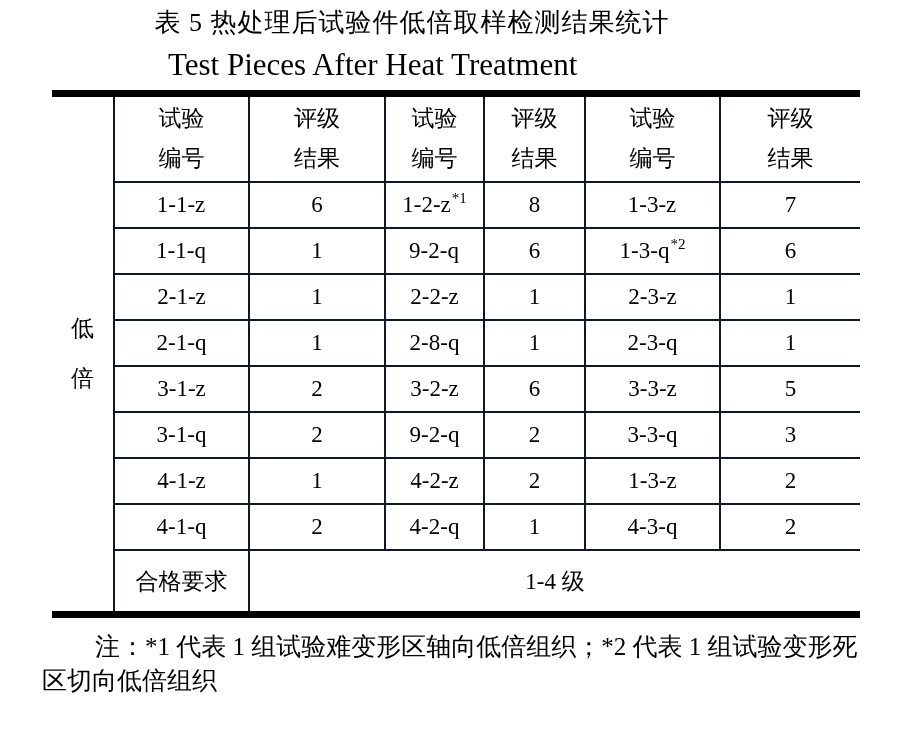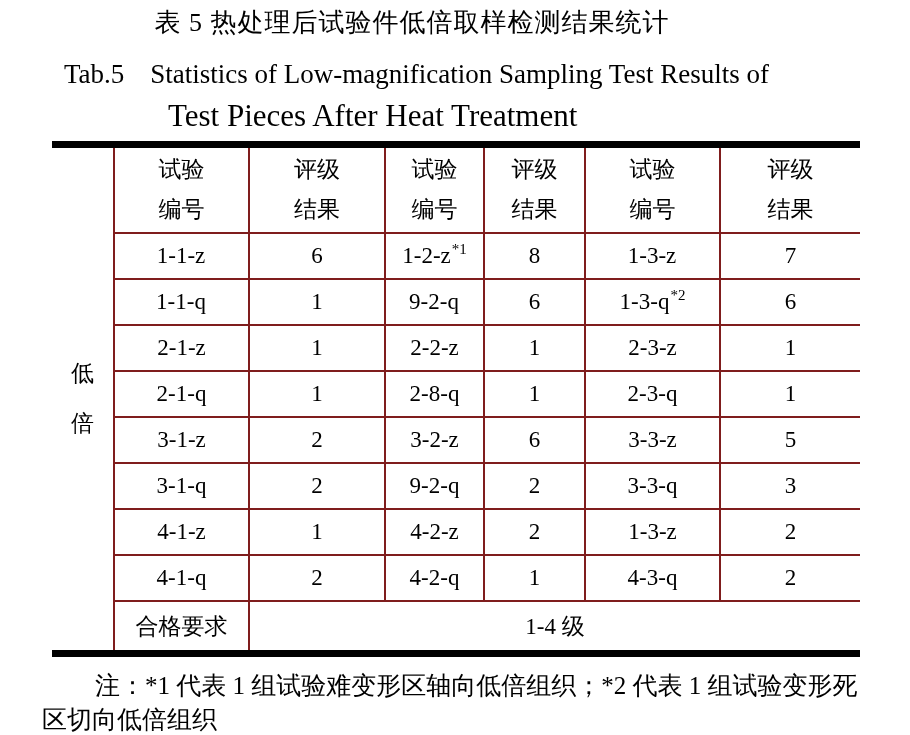--- a/index.html
+++ b/index.html
@@ -48,21 +48,21 @@
     border-top: 7px solid #000;
     border-bottom: 7px solid #000;
     box-sizing: content-box;
   }
   table.results {
     border-collapse: collapse;
     table-layout: fixed;
     width: 808px;
   }
   table.results td, table.results th {
-    border: 2px solid #7f1d1d;
+    border: 2px solid #0f172a;
     text-align: center;
     vertical-align: middle;
     padding: 0;
     font-weight: normal;
     font-size: 23px;
   }
   
   tr.header-row th { border-top: none; }
   tr.header-row th:last-child,
   tr.data-row td:last-child,
@@ -75,21 +75,21 @@
     font-size: 24px;
     line-height: 50px;
     white-space: pre-line;
   }
   tr.header-row { height: 85px; }
   tr.header-row th {
     white-space: pre-line;
     line-height: 40px;
   }
   tr.data-row { height: 46px; }
-  tr.footer-row { height: 49px; }
+  tr.footer-row { height: 61px; }
   td .cell-id { white-space: nowrap; }
   sup.fn {
     font-size: 15px;
     line-height: 0;
     vertical-align: super;
     margin-left: 1px;
   }
   .note {
     margin-top: 12px;
     margin-left: 42px;
@@ -100,23 +100,20 @@
   .note .note-line-1 { margin-left: 53px; }
   .note .note-line-2 { margin-left: 0; }
 </style>
 </head>
 <body>
 
 <div class="page">
 
   <div class="caption-zh">表 5 热处理后试验件低倍取样检测结果统计</div>
 
-  <div class="caption-en-1">
-    <span class="en-label">Tab.5</span><span>Statistics of Low-magnification Sampling Test Results of</span>
-  </div>
   <div class="caption-en-2">Test Pieces After Heat Treatment</div>
 
   <div class="table-frame">
     <table class="results">
       <colgroup>
         <col style="width:62px">
           <col style="width:135px">
           <col style="width:136px">
         <col style="width:99px">
           <col style="width:101px">

